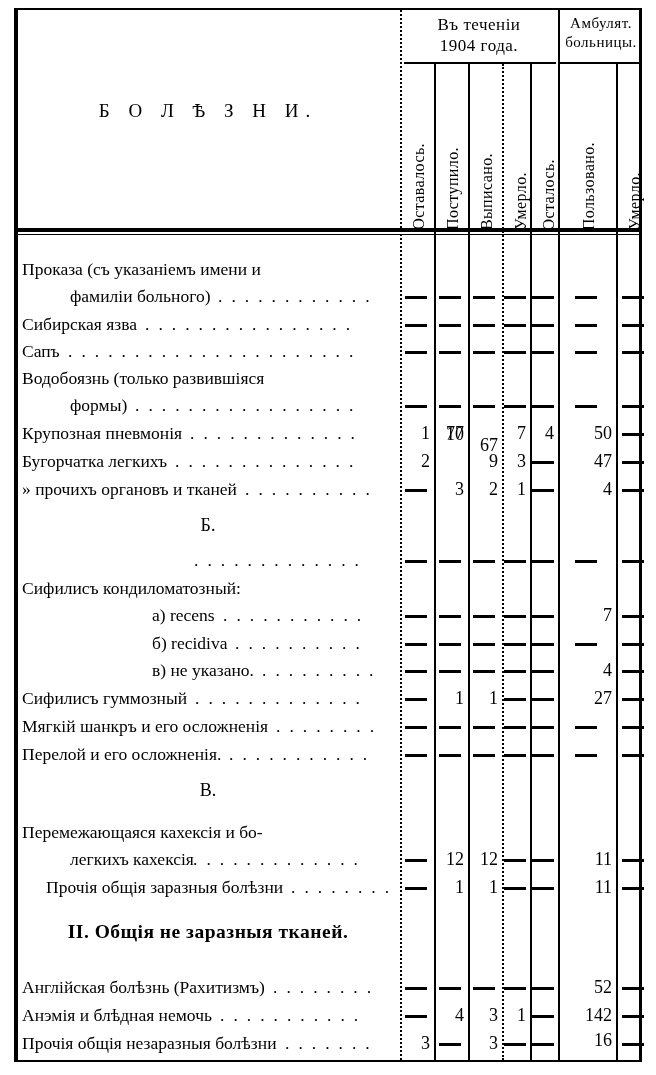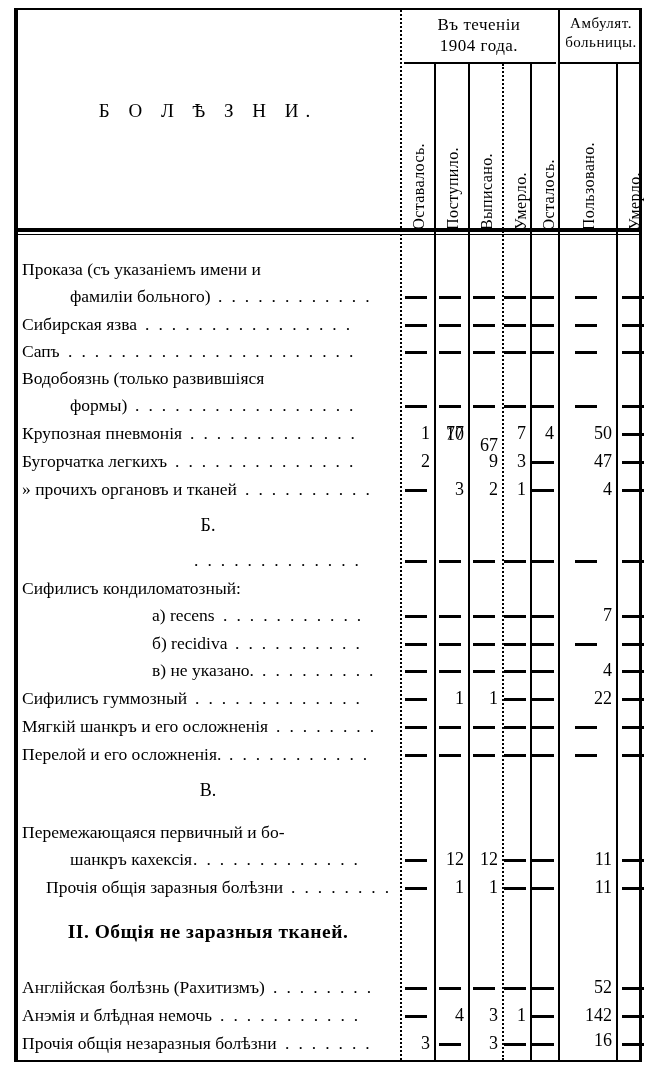--- a/index.html
+++ b/index.html
@@ -258,21 +258,21 @@
       <div class="cell dash" style="top: 656px; left: 618px; width: 30px;"><span class="dashmark"></span></div>
       <div class="row" style="top: 684px; width: 378px;">
         <div class="lbl">Сифилисъ гуммозный</div>
         <div class="leader" style="left: 173px; top: 0px; width: 203px; overflow: hidden;">.............</div>
       </div>
       <div class="cell dash" style="top: 684px; left: 402px; width: 28px;"><span class="dashmark"></span></div>
       <div class="cell" style="top: 684px; left: 436px; width: 28px;">1</div>
       <div class="cell" style="top: 684px; left: 470px; width: 28px;">1</div>
       <div class="cell dash" style="top: 684px; left: 504px; width: 22px;"><span class="dashmark"></span></div>
       <div class="cell dash" style="top: 684px; left: 532px; width: 22px;"><span class="dashmark"></span></div>
-      <div class="cell" style="top: 684px; left: 560px; width: 52px;">22</div>
+      <div class="cell" style="top: 684px; left: 560px; width: 52px;">27</div>
       <div class="cell dash" style="top: 684px; left: 618px; width: 30px;"><span class="dashmark"></span></div>
       <div class="row" style="top: 712px; width: 378px;">
         <div class="lbl">Мягкій  шанкръ  и  его  осложненія</div>
         <div class="leader" style="left: 254px; top: 0px; width: 122px; overflow: hidden;">........</div>
       </div>
       <div class="cell dash" style="top: 712px; left: 402px; width: 28px;"><span class="dashmark"></span></div>
       <div class="cell dash" style="top: 712px; left: 436px; width: 28px;"><span class="dashmark"></span></div>
       <div class="cell dash" style="top: 712px; left: 470px; width: 28px;"><span class="dashmark"></span></div>
       <div class="cell dash" style="top: 712px; left: 504px; width: 22px;"><span class="dashmark"></span></div>
       <div class="cell dash" style="top: 712px; left: 532px; width: 22px;"><span class="dashmark"></span></div>
@@ -284,22 +284,22 @@
       </div>
       <div class="cell dash" style="top: 740px; left: 402px; width: 28px;"><span class="dashmark"></span></div>
       <div class="cell dash" style="top: 740px; left: 436px; width: 28px;"><span class="dashmark"></span></div>
       <div class="cell dash" style="top: 740px; left: 470px; width: 28px;"><span class="dashmark"></span></div>
       <div class="cell dash" style="top: 740px; left: 504px; width: 22px;"><span class="dashmark"></span></div>
       <div class="cell dash" style="top: 740px; left: 532px; width: 22px;"><span class="dashmark"></span></div>
       <div class="cell dash" style="top: 740px; left: 560px; width: 52px;"><span class="dashmark"></span></div>
       <div class="cell dash" style="top: 740px; left: 618px; width: 30px;"><span class="dashmark"></span></div>
       <div class="sect" style="top: 776px;">В.</div>
       <div class="row" style="top: 818px; width: 378px;">
-        <div class="lbl">Перемежающаяся   первичный   и   бо-</div>
-        <div class="lbl ind1" style="top: 27px;">шанкръ кахексія</div>
+        <div class="lbl">Перемежающаяся   кахексія   и   бо-</div>
+        <div class="lbl ind1" style="top: 27px;">легкихъ кахексія</div>
         <div class="leader" style="left: 171px; top: 27px; width: 205px; overflow: hidden;">.............</div>
       </div>
       <div class="cell dash" style="top: 845px; left: 402px; width: 28px;"><span class="dashmark"></span></div>
       <div class="cell" style="top: 845px; left: 436px; width: 28px;">12</div>
       <div class="cell" style="top: 845px; left: 470px; width: 28px;">12</div>
       <div class="cell dash" style="top: 845px; left: 504px; width: 22px;"><span class="dashmark"></span></div>
       <div class="cell dash" style="top: 845px; left: 532px; width: 22px;"><span class="dashmark"></span></div>
       <div class="cell" style="top: 845px; left: 560px; width: 52px;">11</div>
       <div class="cell dash" style="top: 845px; left: 618px; width: 30px;"><span class="dashmark"></span></div>
       <div class="row" style="top: 873px; width: 378px; margin-left: 24px;">

